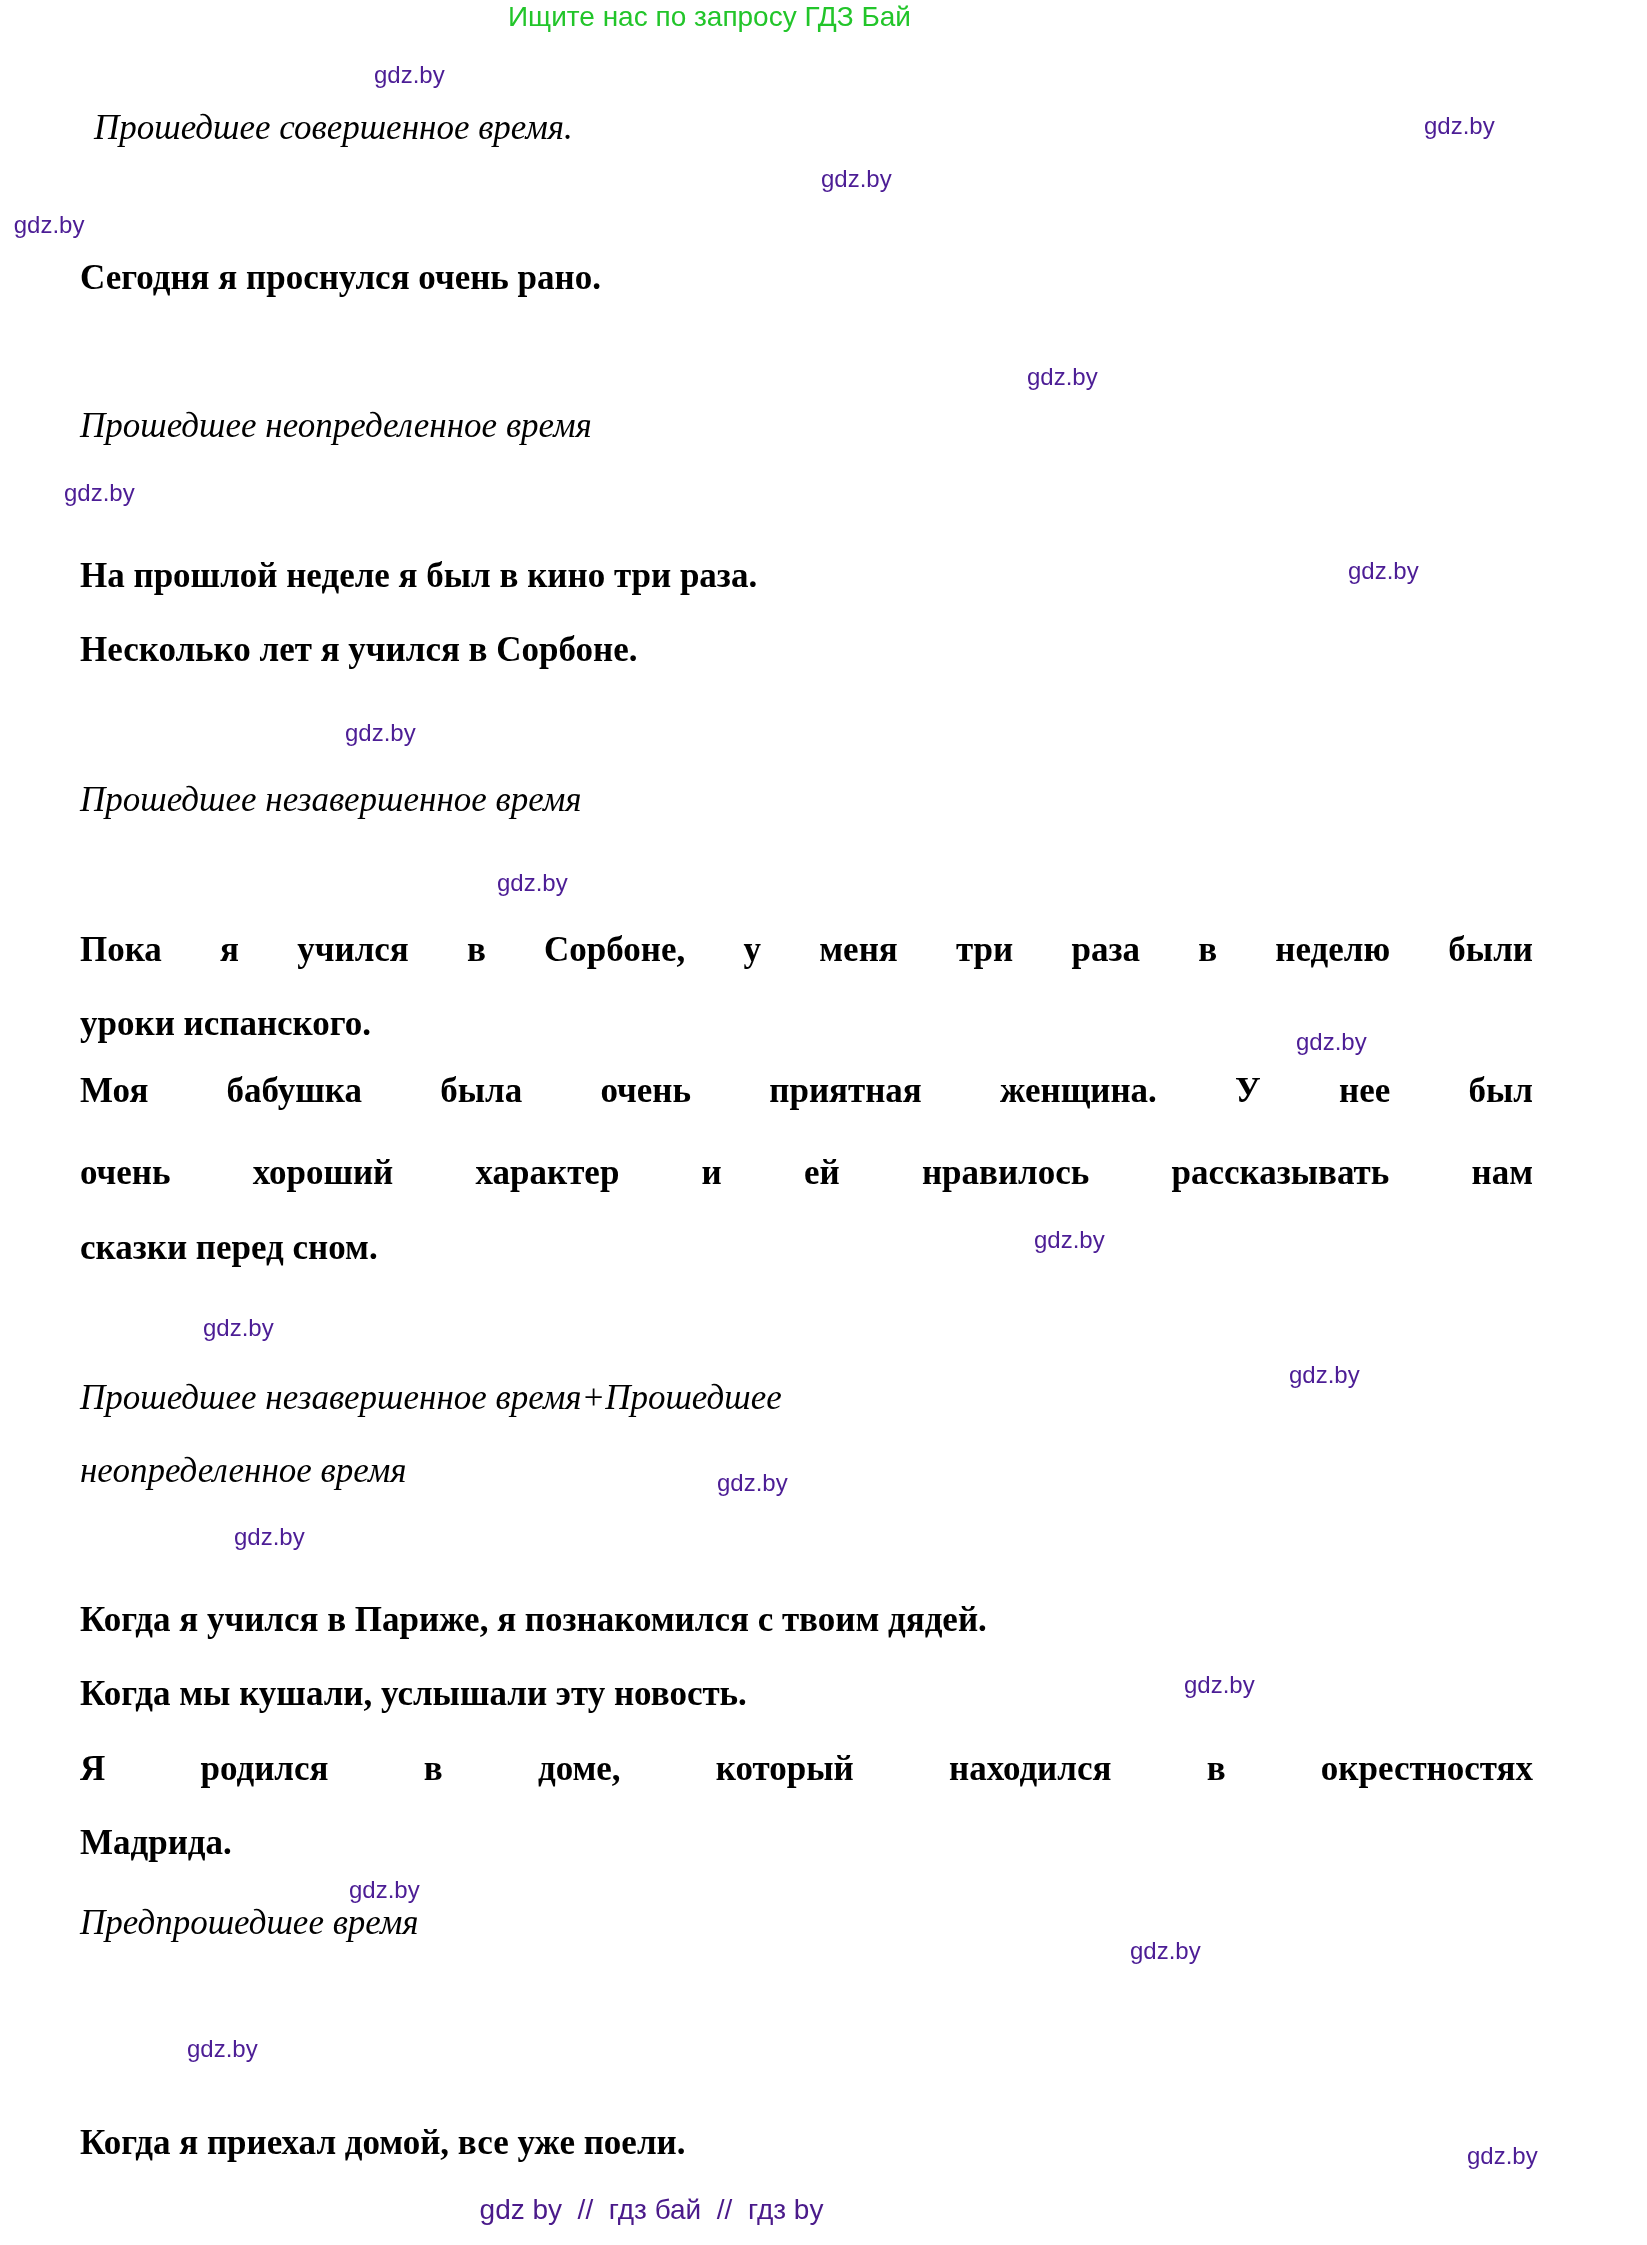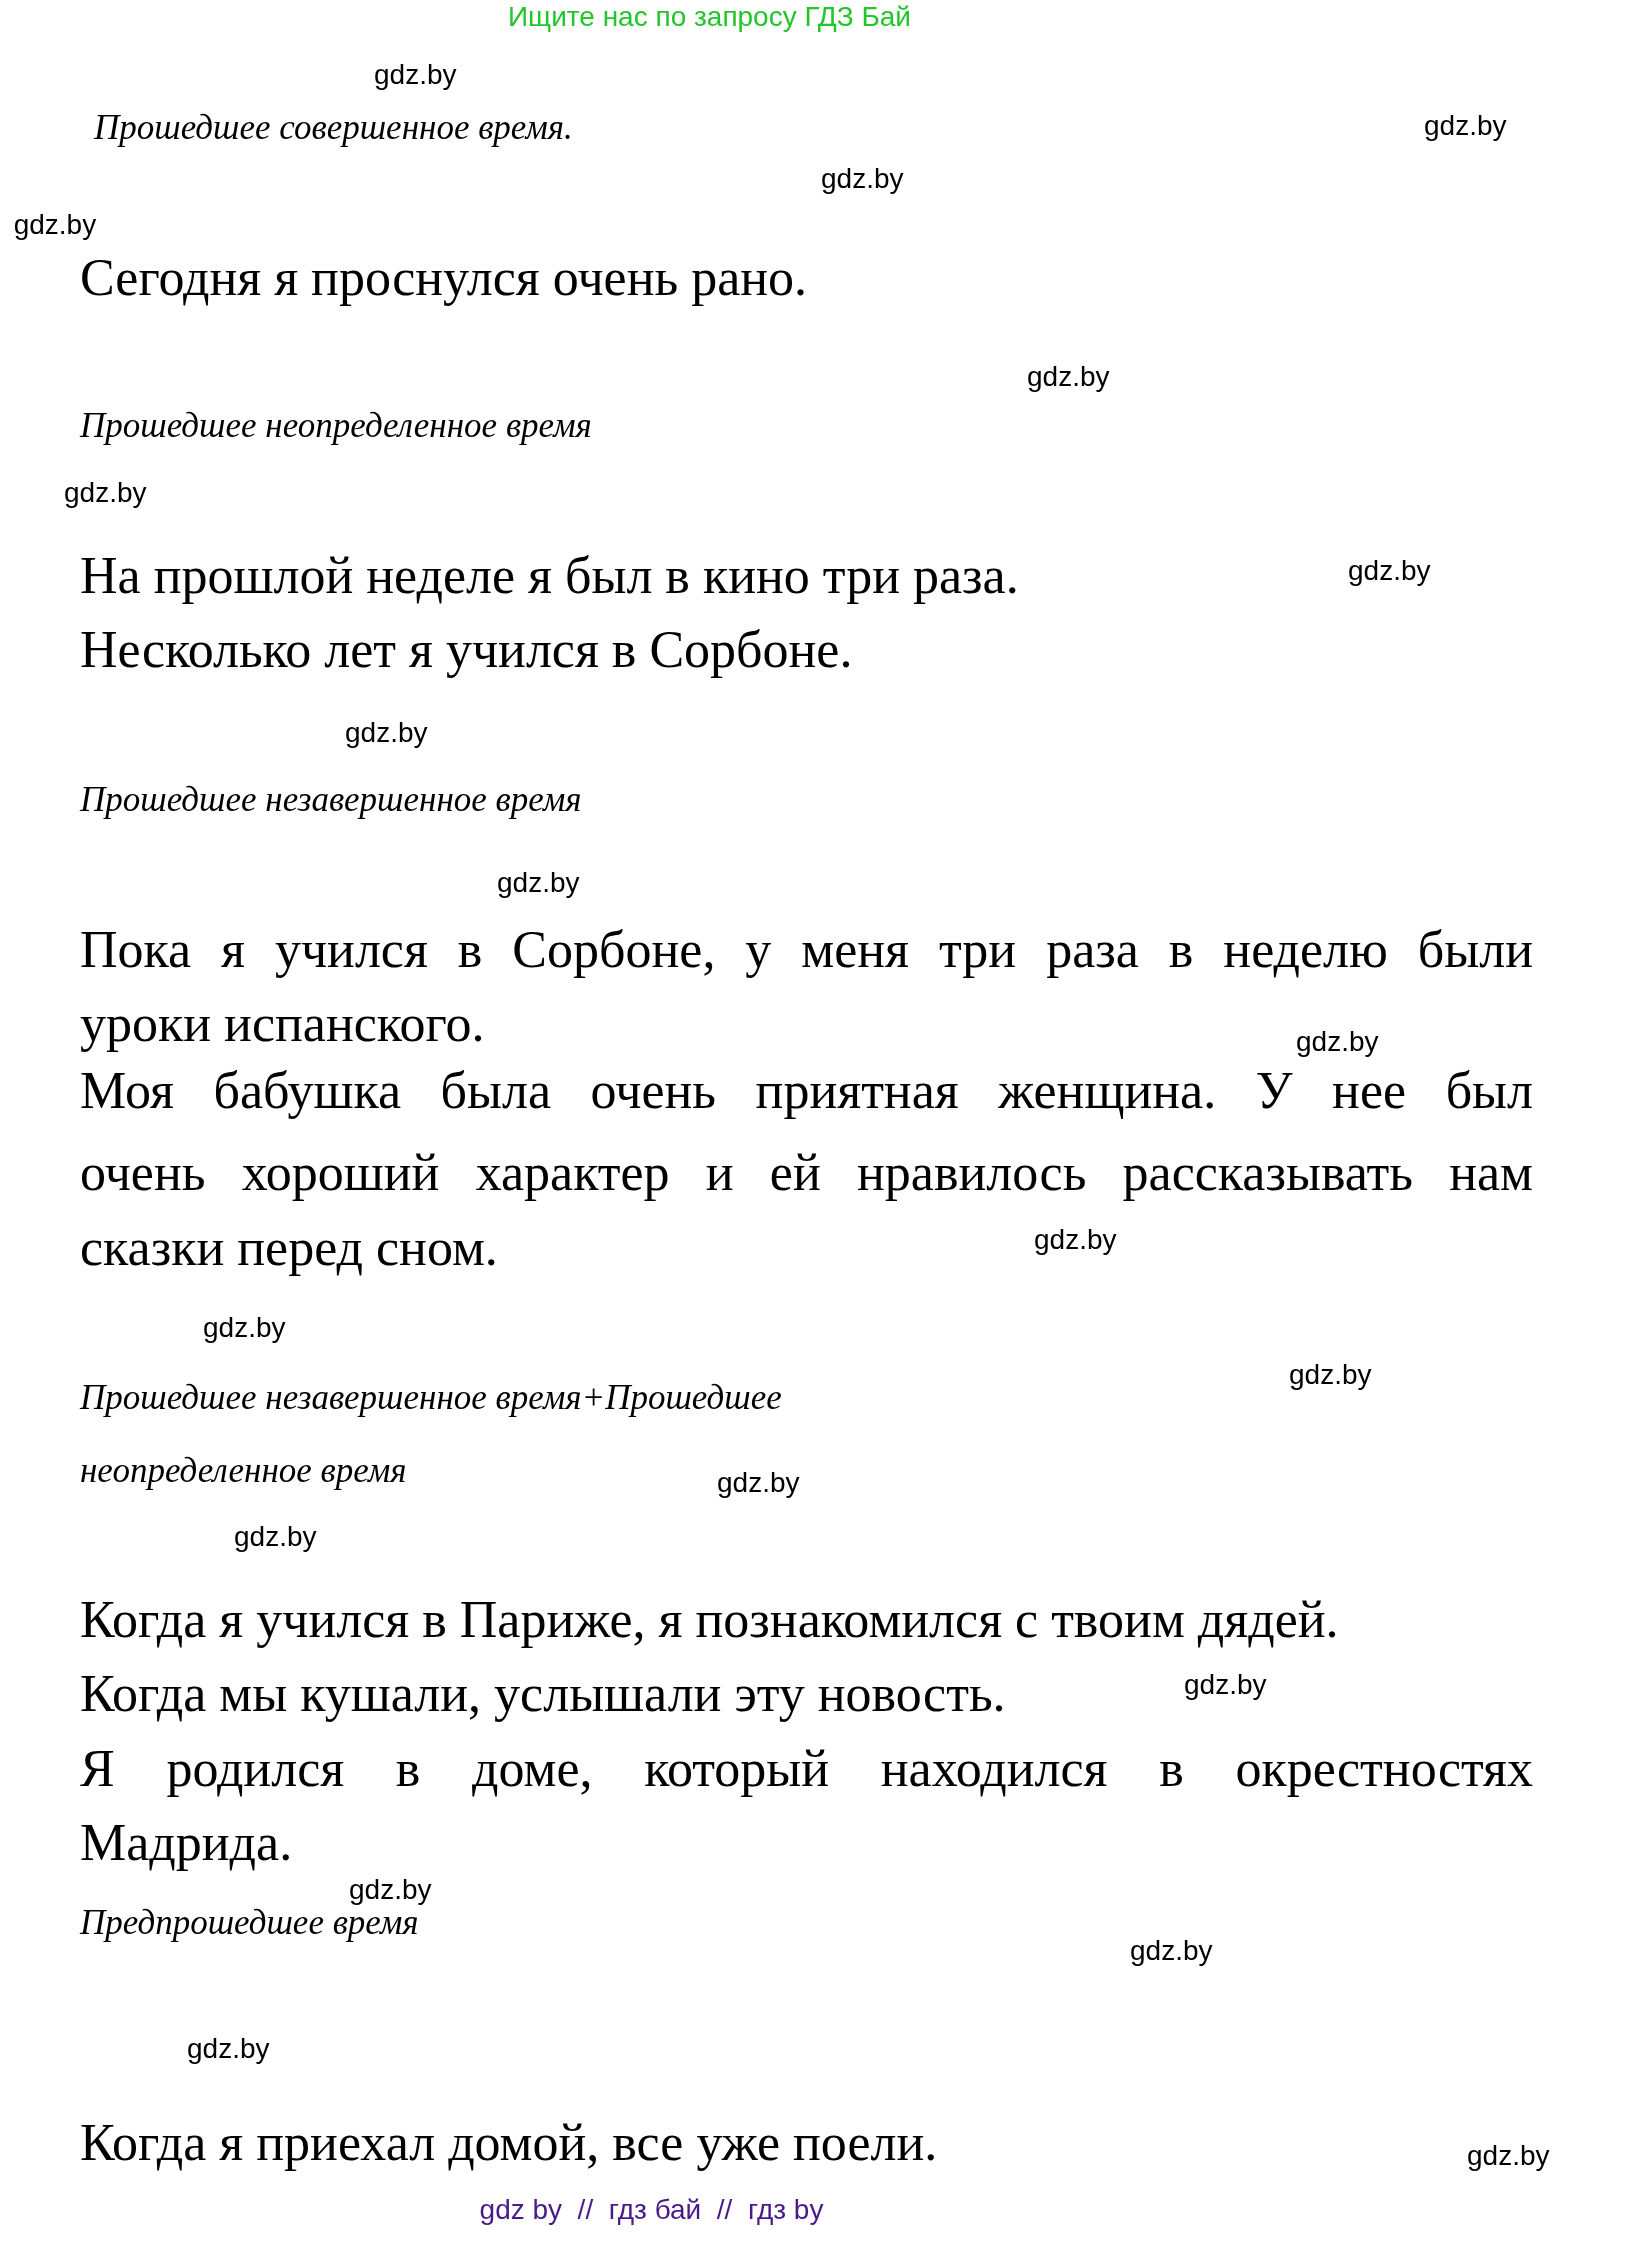--- a/index.html
+++ b/index.html
@@ -4,32 +4,33 @@
 <style>
   html, body { margin: 0; padding: 0; background: #ffffff; }
   body { width: 1647px; height: 2245px; position: relative; overflow: hidden; }
   .top-banner {
     position: absolute; left: 0; width: 1419px; top: 0; height: 33px;
     text-align: center; font-family: "Liberation Sans", sans-serif;
     font-size: 28px; line-height: 33px; color: #22c52a;
   }
   .wm {
     position: absolute; font-family: "Liberation Sans", sans-serif;
-    font-size: 28px; line-height: 33px; color: #000000; white-space: nowrap;
+    font-size: 24px; line-height: 33px; color: #4c1d95; white-space: nowrap;
     transform: translateY(-50%);
   }
   .heading {
     position: absolute; left: 80px; font-family: "Liberation Serif", serif;
     font-style: italic; font-size: 35px; line-height: 60px; color: #000;
     white-space: nowrap; transform: translateY(-50%);
   }
   .line {
     position: absolute; left: 80px; font-family: "Liberation Serif", serif;
-    font-size: 52px; line-height: 60px; color: #000; white-space: nowrap;
+    font-size: 35px; line-height: 60px; color: #000; white-space: nowrap;
     transform: translateY(-50%);
+    font-weight: bold;
   }
   .just {
     width: 1453px; text-align: justify; text-align-last: justify;
   }
   .footer {
     position: absolute; left: 0; width: 1303px; top: 2190px; height: 39px;
     text-align: center; font-family: "Liberation Sans", sans-serif;
     font-size: 28px; line-height: 39px; color: #4a1a8a; white-space: pre;
   }
 </style>

